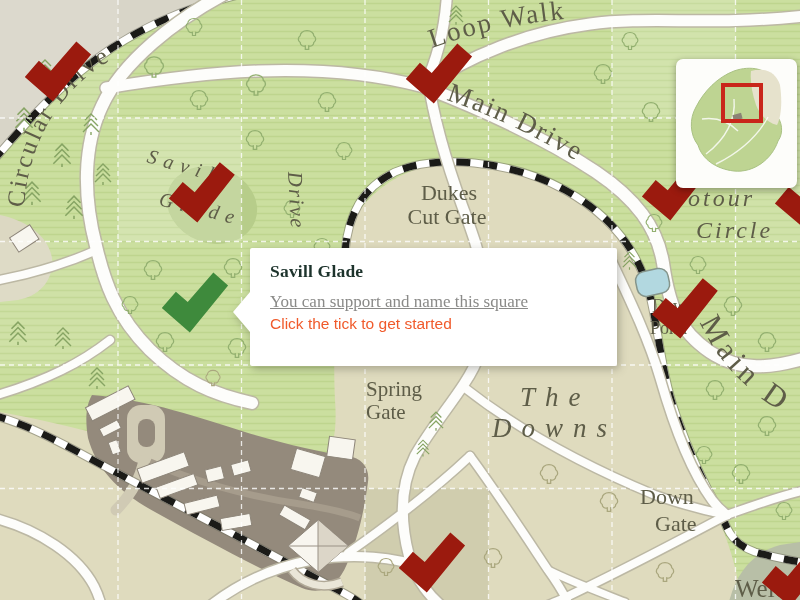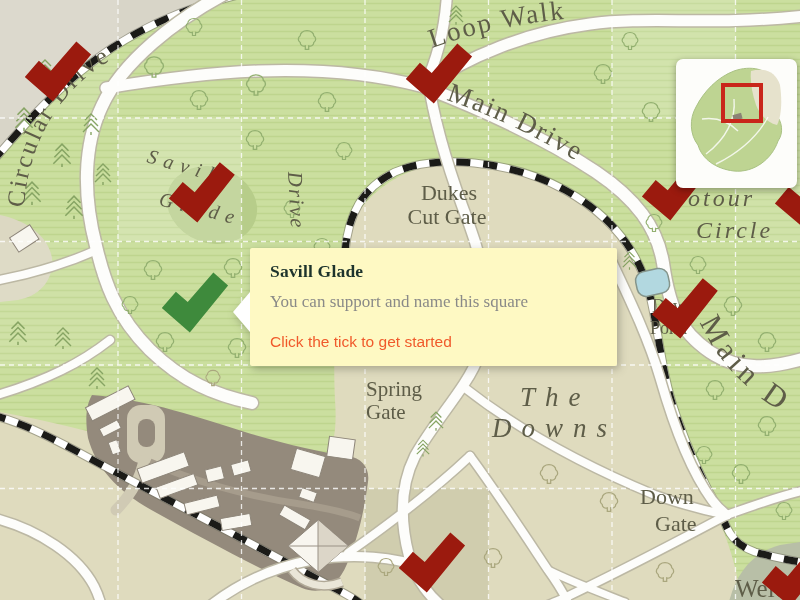--- a/index.html
+++ b/index.html
@@ -5,27 +5,27 @@
   html,body{margin:0;padding:0;background:#222;}
   .stage{position:relative;width:800px;height:600px;overflow:hidden;background:#cbdf9f;
          font-family:"Liberation Sans",sans-serif;}
   .stage svg.mapcanvas{position:absolute;left:0;top:0;}
   text{font-family:"Liberation Serif",serif;fill:#5e5d48;}
   .lbl-it{font-style:italic;}
   
   .minimap{position:absolute;left:676px;top:59px;width:121px;height:129px;background:#fdfdfa;
            border-radius:7px;box-shadow:0 2px 7px rgba(0,0,0,.35);overflow:hidden;}
   
-  .popup{position:absolute;left:250px;top:248px;width:367px;height:118px;background:#fef9c3;
+  .popup{position:absolute;left:250px;top:248px;width:367px;height:118px;background:#ffffff;
          border-radius:2px;filter:drop-shadow(2px 3px 4px rgba(40,40,30,.30));box-sizing:border-box;
          padding:13px 18px 0 20px;}
   .popup .arrow{position:absolute;left:-17px;top:44px;width:0;height:0;
          border-top:20px solid transparent;border-bottom:20px solid transparent;border-right:17px solid #fff;}
   .popup h3{margin:0 0 10px 0;font:bold 17.5px "Liberation Serif",serif;color:#1d332c;letter-spacing:.2px;}
-  .popup p{margin:0 0 21px 0;font:17px "Liberation Serif",serif;color:#8a8a88;}
+  .popup p{margin:0 0 3px 0;font:17px "Liberation Serif",serif;color:#8a8a88;text-decoration:underline;}
   .popup a{font:15.5px "Liberation Sans",sans-serif;color:#f05a2b;text-decoration:none;cursor:pointer;margin-top:9px;}
 </style>
 </head>
 <body>
 
 <div class="stage">
 
 <svg class="mapcanvas" width="800" height="600" viewBox="0 0 800 600">
   <defs>
     <pattern id="hatch" width="9" height="7" patternUnits="userSpaceOnUse">

